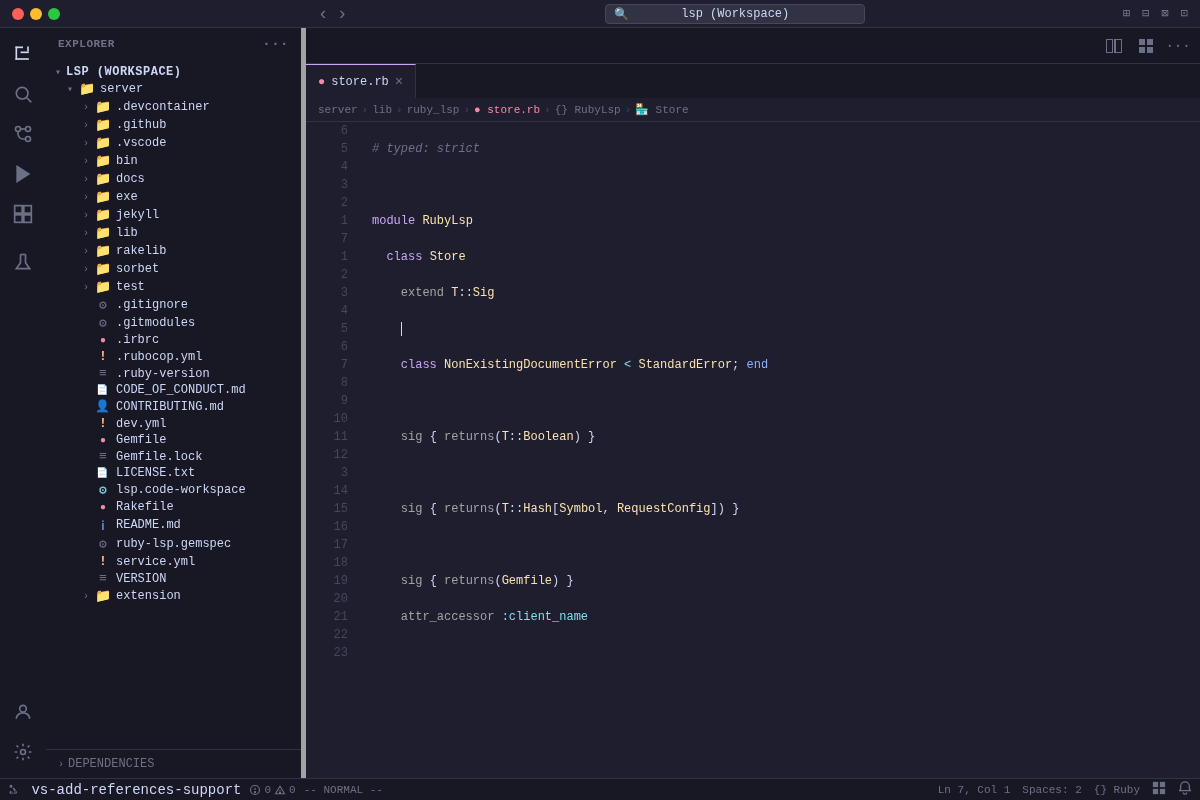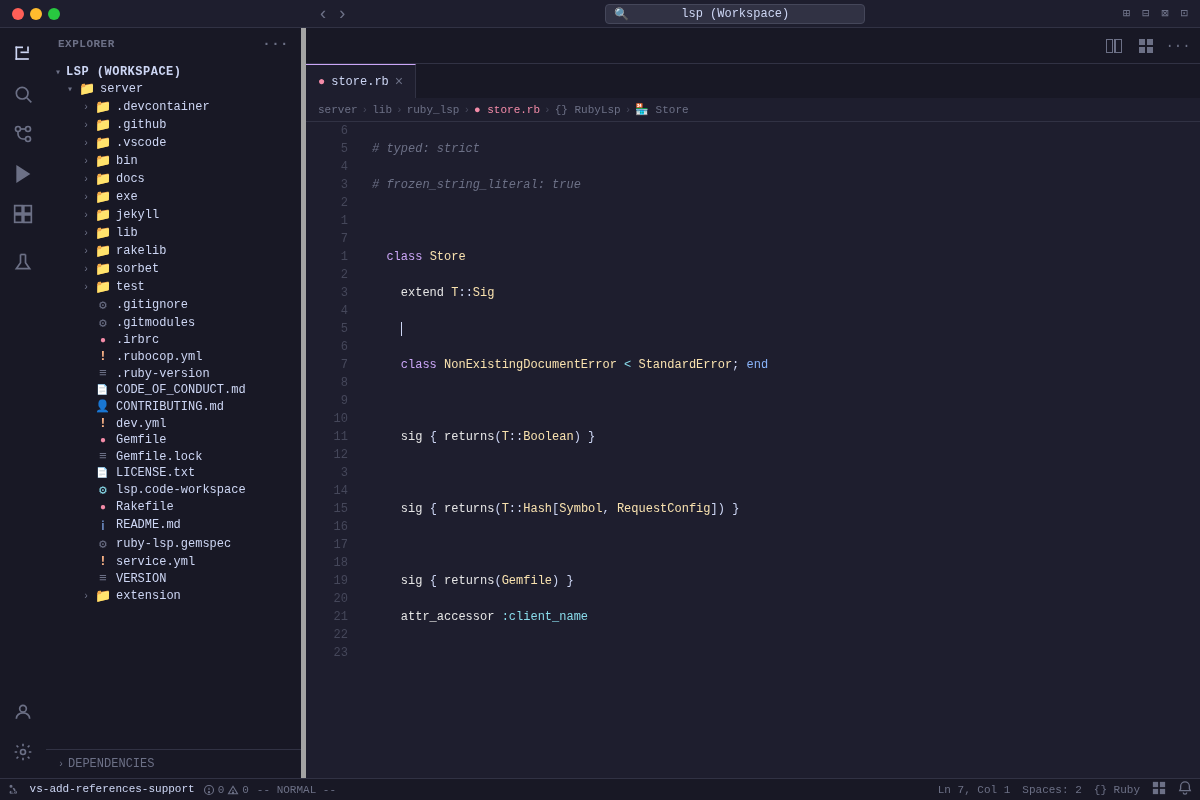--- a/index.html
+++ b/index.html
@@ -288,21 +288,21 @@
       line-height: 1.5;
       white-space: pre;
     }
     .code-line {
       min-height: 18px;
     }
 
     
     .kw { color: #cba6f7; } 
     .kw2 { color: #89b4fa; } 
-    .fn { color: #e5e5e5; } 
+    .fn { color: #a3a3a3; } 
     .cls { color: #f9e2af; } 
     .cmt { color: #6c7086; font-style: italic; } 
     .sym { color: #89dceb; } 
     .op { color: #89dceb; } 
     .punct { color: #cdd6f4; } 
 
     
     .status-bar {
       height: 22px;
       background: #181825;
@@ -320,21 +320,21 @@
       align-items: center;
       gap: 8px;
     }
     .status-right {
       display: flex;
       align-items: center;
       gap: 12px;
     }
     .status-git {
       color: #cdd6f4;
-      font-size: 11px;
+      font-size: 14px;
     }
 
     
     .code-content::-webkit-scrollbar { width: 8px; height: 8px; }
     .code-content::-webkit-scrollbar-track { background: #1e1e2e; }
     .code-content::-webkit-scrollbar-thumb { background: #45475a; border-radius: 4px; }
   </style>
 </head>
 <body>
 
@@ -697,22 +697,22 @@
         <div>17</div>
         <div>18</div>
         <div>19</div>
         <div>20</div>
         <div>21</div>
         <div>22</div>
         <div>23</div>
       </div>
       <div class="code-content">
 <div class="code-line"><span class="cmt"># typed: strict</span></div>
-<div class="code-line"><span class="cmt"># frozen_string_literal: true</span></div>
 <div class="code-line"></div>
+<div class="code-line"><span class="kw">module</span> <span class="cls">RubyLsp</span></div>
 <div class="code-line">  <span class="kw">class</span> <span class="cls">Store</span></div>
 <div class="code-line">    <span class="fn">extend</span> <span class="cls">T</span><span class="punct">::</span><span class="cls">Sig</span></div>
 <div class="code-line" style="position:relative;">    <span style="display:inline-block; width:1px; height:14px; background:#cdd6f4; vertical-align:middle; margin-right:1px;"></span></div>
 <div class="code-line">    <span class="kw">class</span> <span class="cls">NonExistingDocumentError</span> <span class="op">&lt;</span> <span class="cls">StandardError</span><span class="punct">;</span> <span class="kw2">end</span></div>
 <div class="code-line"></div>
 <div class="code-line">    <span class="fn">sig</span> <span class="punct">{</span> <span class="fn">returns</span><span class="punct">(</span><span class="cls">T</span><span class="punct">::</span><span class="cls">Boolean</span><span class="punct">)</span> <span class="punct">}</span></div>
 <div class="code-line"></div>
 <div class="code-line">    <span class="fn">sig</span> <span class="punct">{</span> <span class="fn">returns</span><span class="punct">(</span><span class="cls">T</span><span class="punct">::</span><span class="cls">Hash</span><span class="punct">[</span><span class="cls">Symbol</span><span class="punct">,</span> <span class="cls">RequestConfig</span><span class="punct">])</span> <span class="punct">}</span></div>
 <div class="code-line"></div>
 <div class="code-line">    <span class="fn">sig</span> <span class="punct">{</span> <span class="fn">returns</span><span class="punct">(</span><span class="cls">Gemfile</span><span class="punct">)</span> <span class="punct">}</span></div>

